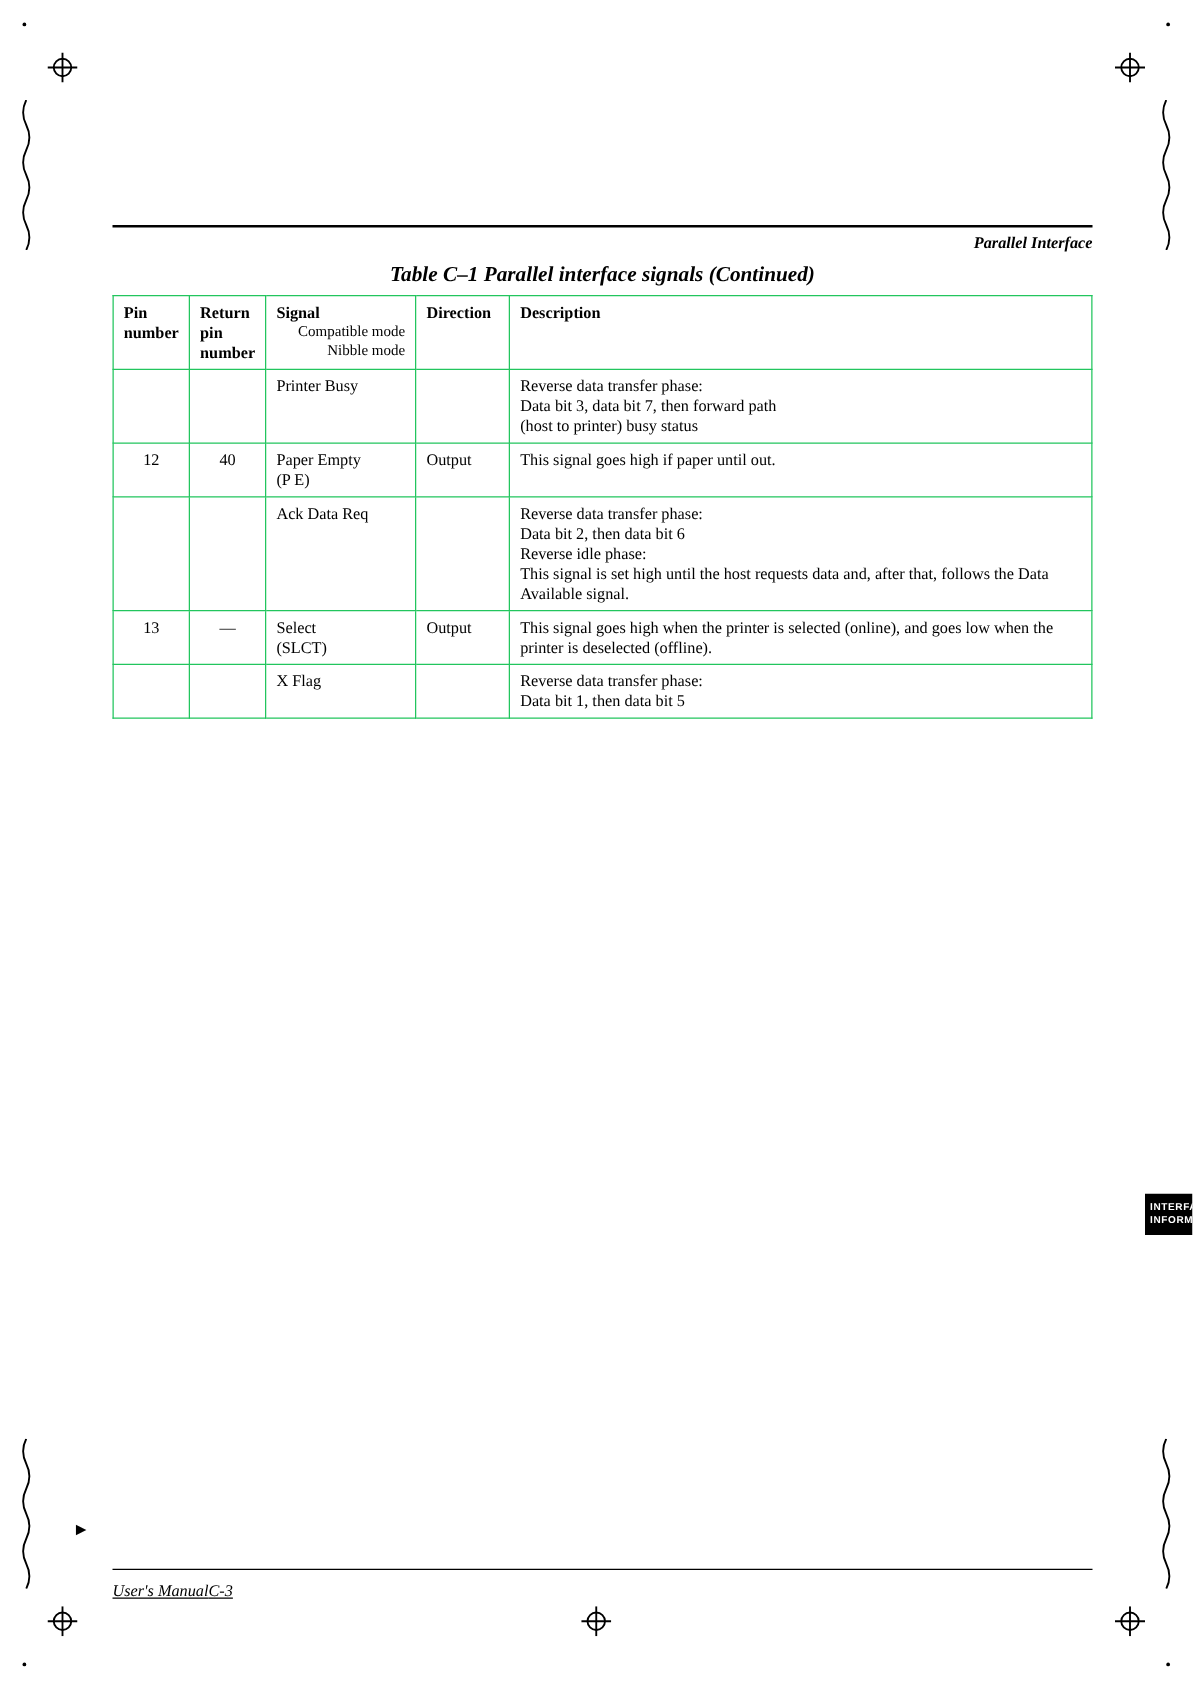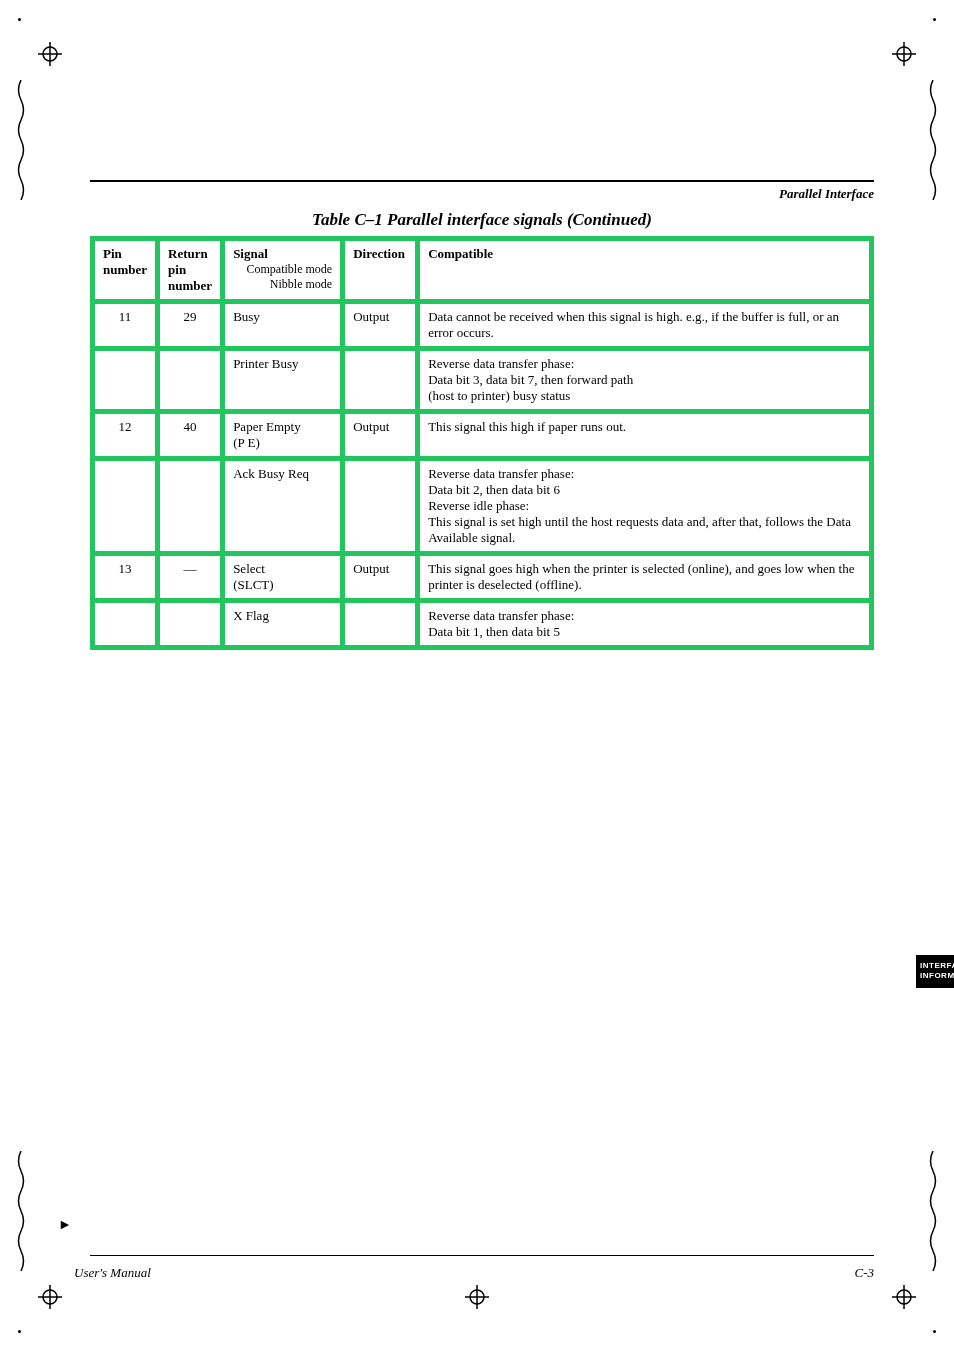--- a/index.html
+++ b/index.html
@@ -44,21 +44,21 @@
     }
 
     
     .main-table {
       width: 100%;
       border-collapse: collapse;
       font-size: 13px;
     }
 
     .main-table th, .main-table td {
-      border: 5px solid #22c55e;
+      border: 1px solid #22c55e;
       padding: 5px 8px;
       vertical-align: top;
     }
 
     .main-table thead th {
       font-weight: bold;
       text-align: left;
       background: #fff;
       font-size: 13px;
     }
@@ -101,26 +101,27 @@
       position: absolute;
       bottom: 95px;
       left: 90px;
       right: 80px;
       border-top: 1px solid #000;
     }
 
     .footer {
       position: absolute;
       bottom: 70px;
-      left: 74px;
+      left: 90px;
       right: 80px;
       display: flex;
-      justify-content: space-between;
+      justify-content: flex-start;
       font-style: italic;
       font-size: 13px;
+      text-decoration: underline;
     }
 
     
     .dot {
       position: absolute;
       width: 3px;
       height: 3px;
       background: #000;
       border-radius: 50%;
     }
@@ -186,53 +187,46 @@
     <thead>
       <tr>
         <th class="col-pin">Pin<br>number</th>
         <th class="col-return">Return<br>pin<br>number</th>
         <th class="col-signal">
           Signal<br>
           <span class="sub-header">Compatible mode</span>
           <span class="sub-header">Nibble mode</span>
         </th>
         <th class="col-direction">Direction</th>
-        <th class="col-description">Compatible</th>
+        <th class="col-description">Description</th>
       </tr>
     </thead>
     <tbody>
 
-      <tr>
-        <td class="center">11</td>
-        <td class="center">29</td>
-        <td>Busy</td>
-        <td>Output</td>
-        <td>Data cannot be received when this signal is high. e.g., if the buffer is full, or an error occurs.</td>
-      </tr>
 
       <tr>
         <td class="center"></td>
         <td class="center"></td>
         <td>Printer Busy</td>
         <td></td>
         <td>Reverse data transfer phase:<br>Data bit 3, data bit 7, then forward path<br>(host to printer) busy status</td>
       </tr>
 
       <tr>
         <td class="center">12</td>
         <td class="center">40</td>
         <td>Paper Empty<br>(P E)</td>
         <td>Output</td>
-        <td>This signal this high if paper runs out.</td>
-      </tr>
-
-      <tr>
-        <td class="center"></td>
-        <td class="center"></td>
-        <td>Ack Busy Req</td>
+        <td>This signal goes high if paper until out.</td>
+      </tr>
+
+      <tr>
+        <td class="center"></td>
+        <td class="center"></td>
+        <td>Ack Data Req</td>
         <td></td>
         <td>Reverse data transfer phase:<br>Data bit 2, then data bit 6<br>Reverse idle phase:<br>This signal is set high until the host requests data and, after that, follows the Data Available signal.</td>
       </tr>
 
       <tr>
         <td class="center">13</td>
         <td class="center">—</td>
         <td>Select<br>(SLCT)</td>
         <td>Output</td>
         <td>This signal goes high when the printer is selected (online), and goes low when the printer is deselected (offline).</td>

